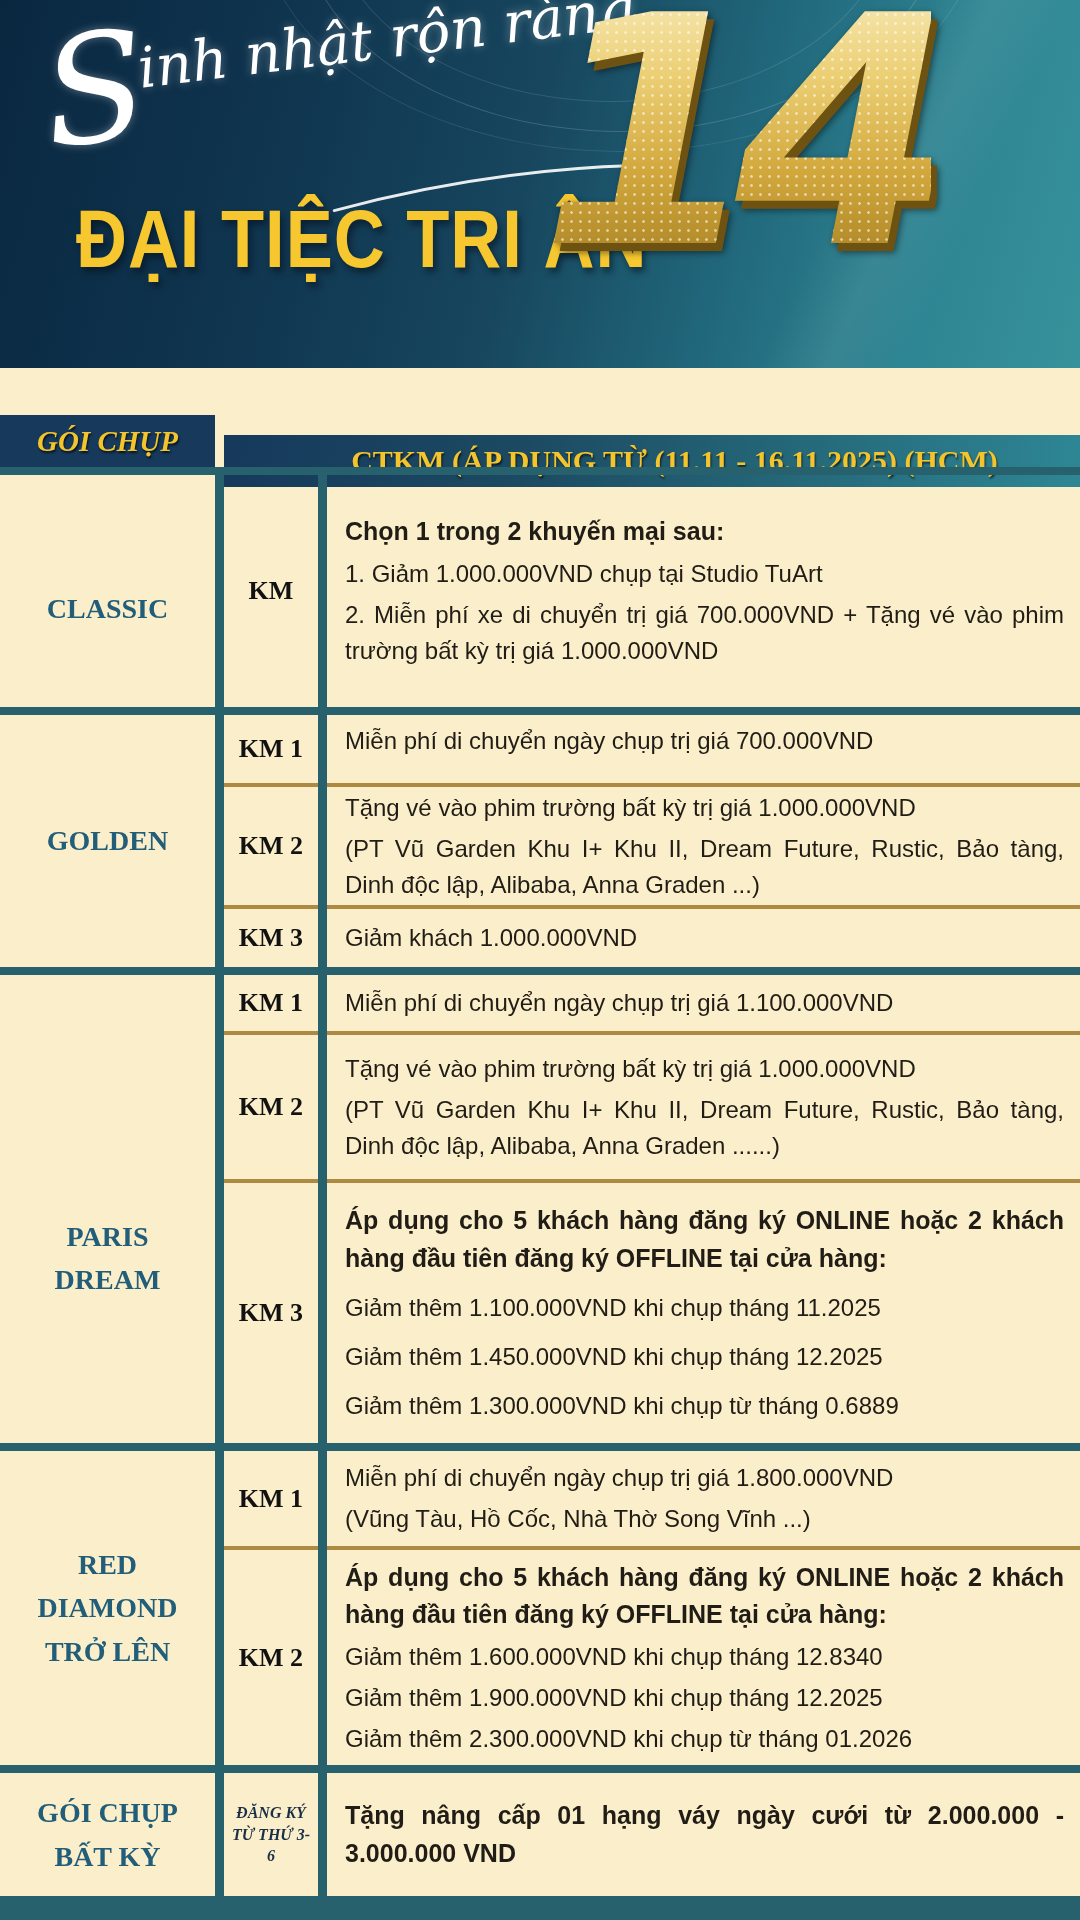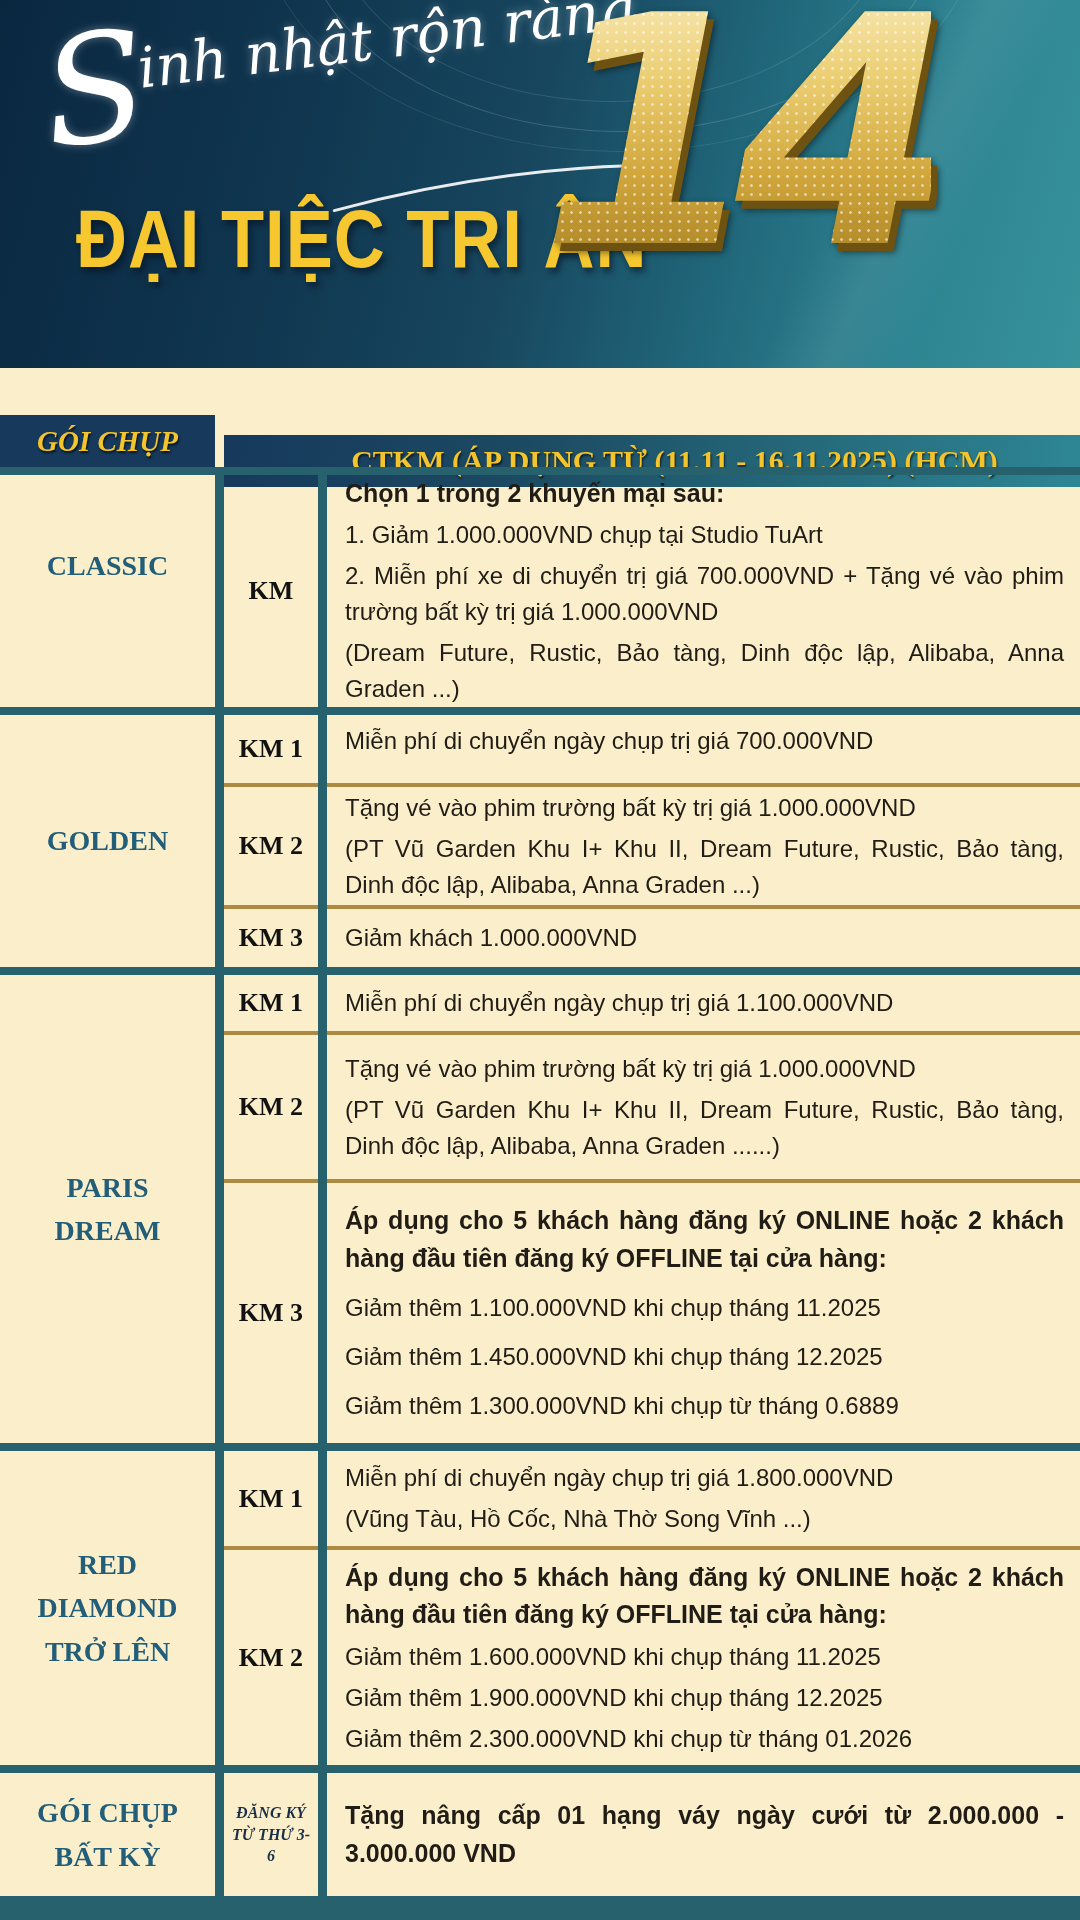--- a/index.html
+++ b/index.html
@@ -96,42 +96,41 @@
   <div class="tb" style="top:1765px"></div>
   <div class="gb" style="top:783px"></div>
   <div class="gb" style="top:905px"></div>
   <div class="gb" style="top:1031px"></div>
   <div class="gb" style="top:1179px"></div>
   <div class="gb" style="top:1546px"></div>
   <div class="v v1"></div>
   <div class="v v2"></div>
   <div class="botbar"></div>
 
-  <div class="cell pkg" style="top:450px;height:232px">CLASSIC</div>
+  <div class="cell pkg" style="top:493px;height:232px">CLASSIC</div>
   <div class="cell pkg" style="top:715px;height:252px">GOLDEN</div>
-  <div class="cell pkg" style="top:975px;height:468px">PARIS DREAM</div>
+  <div class="cell pkg" style="top:1024px;height:468px">PARIS DREAM</div>
   <div class="cell pkg" style="top:1451px;height:314px">RED DIAMOND TRỞ LÊN</div>
   <div class="cell pkg" style="top:1773px;height:123px">GÓI CHỤP BẤT KỲ</div>
 
   <div class="cell km" style="top:475px;height:232px">KM</div>
   <div class="cell km" style="top:715px;height:68px">KM 1</div>
   <div class="cell km" style="top:787px;height:118px">KM 2</div>
   <div class="cell km" style="top:909px;height:58px">KM 3</div>
   <div class="cell km" style="top:975px;height:56px">KM 1</div>
   <div class="cell km" style="top:1035px;height:144px">KM 2</div>
   <div class="cell km" style="top:1183px;height:260px">KM 3</div>
   <div class="cell km" style="top:1451px;height:95px">KM 1</div>
   <div class="cell km" style="top:1550px;height:215px">KM 2</div>
   <div class="cell km f16" style="top:1773px;height:123px">ĐĂNG KÝ TỪ THỨ 3-6</div>
 
   <div class="cell ct" style="top:475px;height:232px">
     <p class="ln b">Chọn 1 trong 2 khuyến mại sau:</p>
     <p class="ln">1. Giảm 1.000.000VND chụp tại Studio TuArt</p>
     <p class="ln">2. Miễn phí xe di chuyển trị giá 700.000VND + Tặng vé vào phim trường bất kỳ trị giá 1.000.000VND</p>
-    <p class="ln">(Dream Future, Rustic, Bảo tàng, Dinh độc lập, Alibaba, Anna Graden ...)</p>
   </div>
 
   <div class="cell ct" style="top:715px;height:52px">
     <p class="ln">Miễn phí di chuyển ngày chụp trị giá 700.000VND</p>
   </div>
   <div class="cell ct" style="top:787px;height:118px">
     <p class="ln">Tặng vé vào phim trường bất kỳ trị giá 1.000.000VND</p>
     <p class="ln">(PT Vũ Garden Khu I+ Khu II, Dream Future, Rustic, Bảo tàng, Dinh độc lập, Alibaba, Anna Graden ...)</p>
   </div>
   <div class="cell ct" style="top:909px;height:58px">
@@ -151,21 +150,21 @@
     <p class="ln">Giảm thêm 1.450.000VND khi chụp tháng 12.2025</p>
     <p class="ln">Giảm thêm 1.300.000VND khi chụp từ tháng 0.6889</p>
   </div>
 
   <div class="cell ct" style="top:1451px;height:95px">
     <p class="ln">Miễn phí di chuyển ngày chụp trị giá 1.800.000VND</p>
     <p class="ln">(Vũng Tàu, Hồ Cốc, Nhà Thờ Song Vĩnh ...)</p>
   </div>
   <div class="cell ct" style="top:1550px;height:215px">
     <p class="ln b">Áp dụng cho 5 khách hàng đăng ký ONLINE hoặc 2 khách hàng đầu tiên đăng ký OFFLINE tại cửa hàng:</p>
-    <p class="ln">Giảm thêm 1.600.000VND khi chụp tháng 11.2025</p>
+    <p class="ln">Giảm thêm 1.600.000VND khi chụp tháng 12.8340</p>
     <p class="ln">Giảm thêm 1.900.000VND khi chụp tháng 12.2025</p>
     <p class="ln">Giảm thêm 2.300.000VND khi chụp từ tháng 01.2026</p>
   </div>
 
   <div class="cell ct" style="top:1773px;height:123px">
     <p class="ln b">Tặng nâng cấp 01 hạng váy ngày cưới từ 2.000.000 - 3.000.000 VND</p>
   </div>
 
 </div>
 

